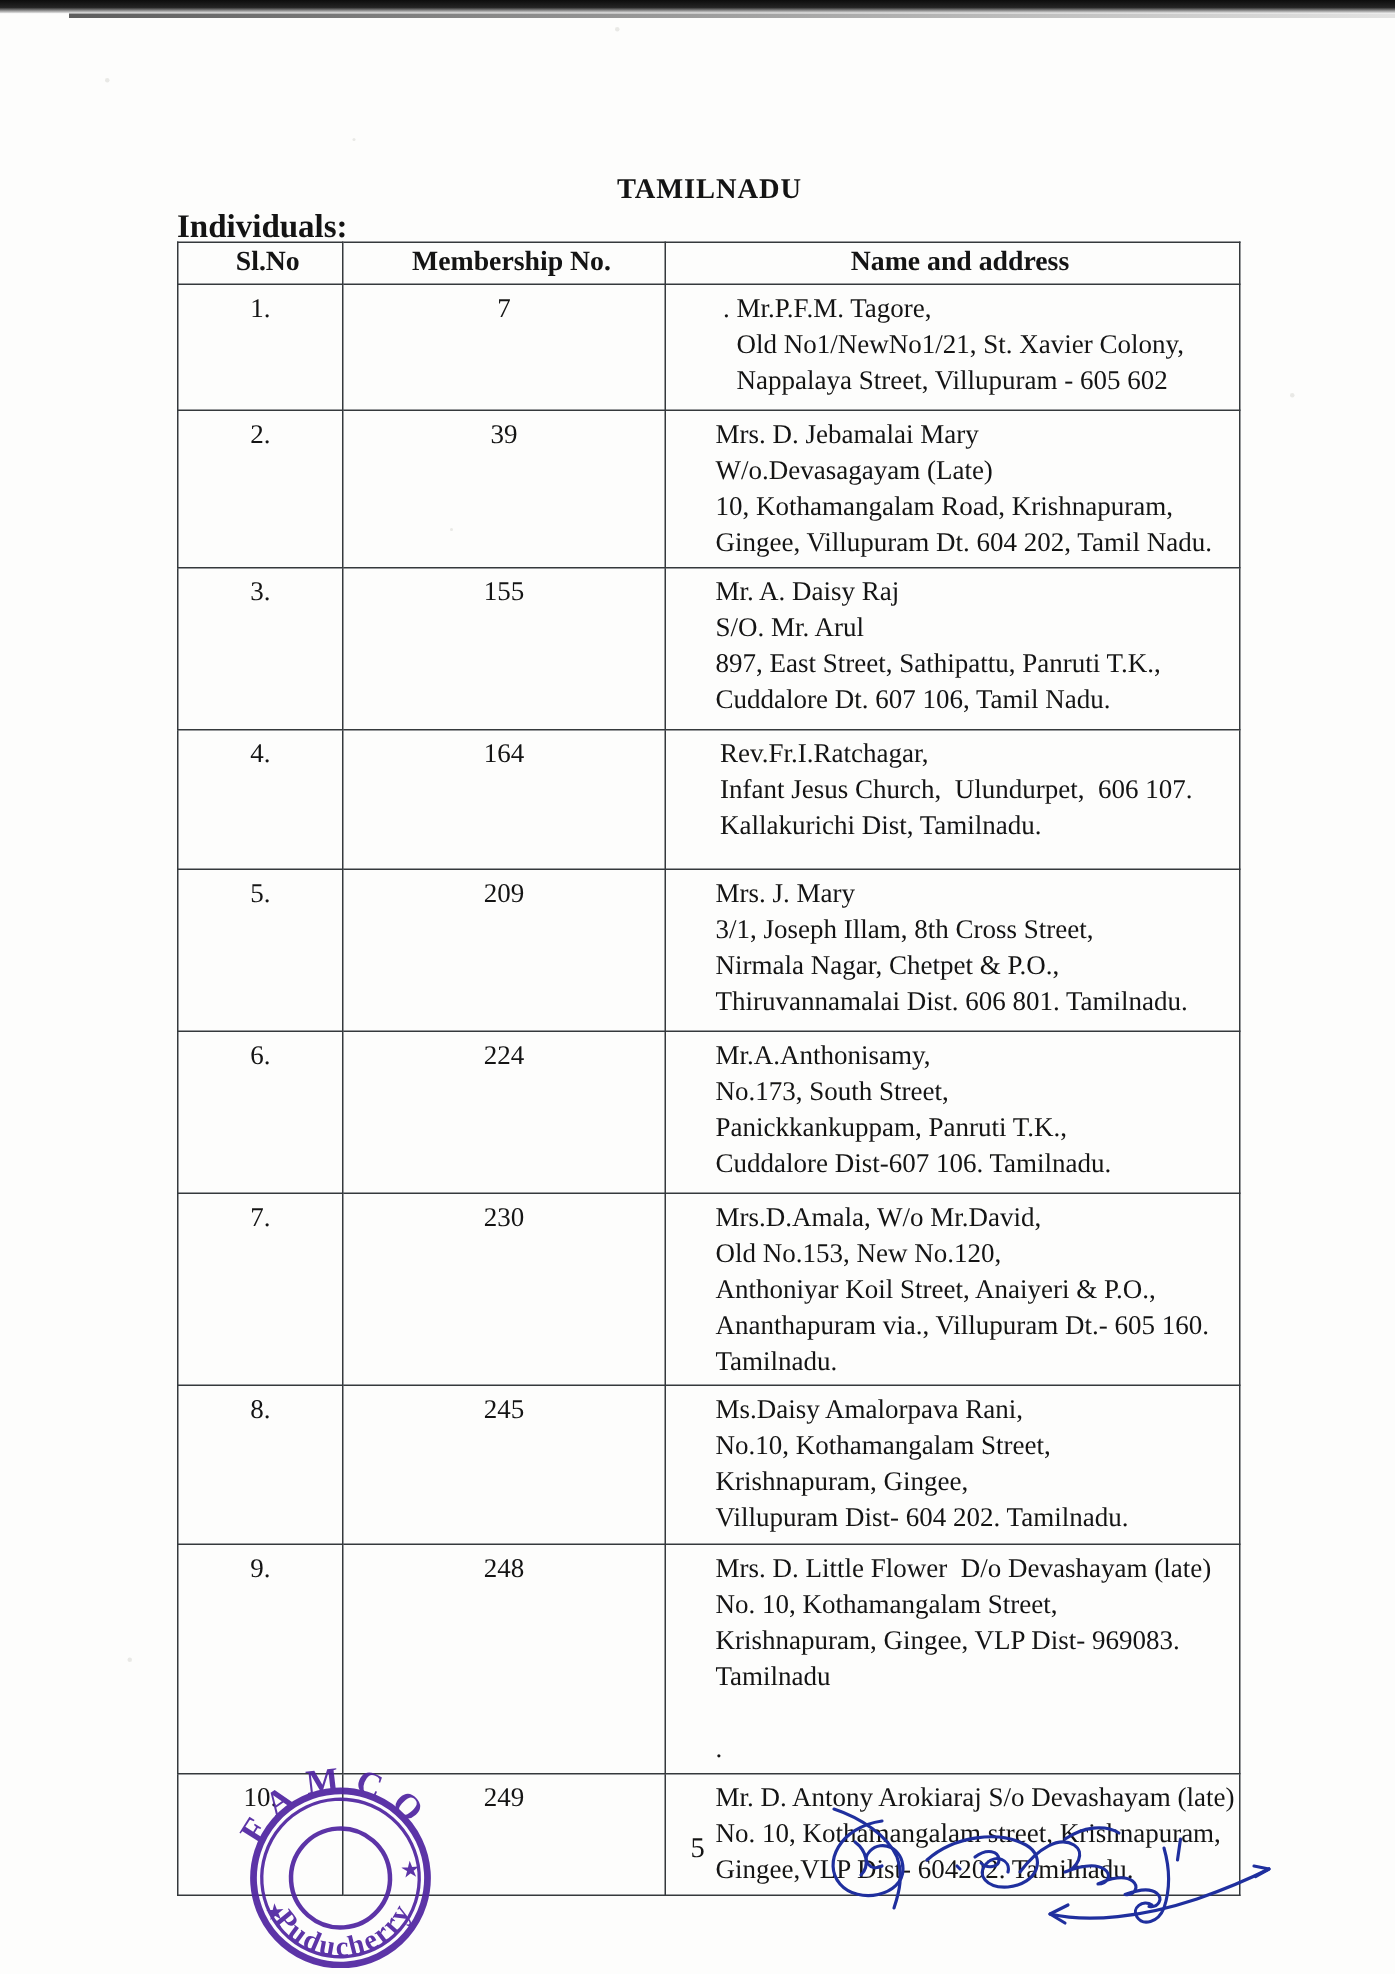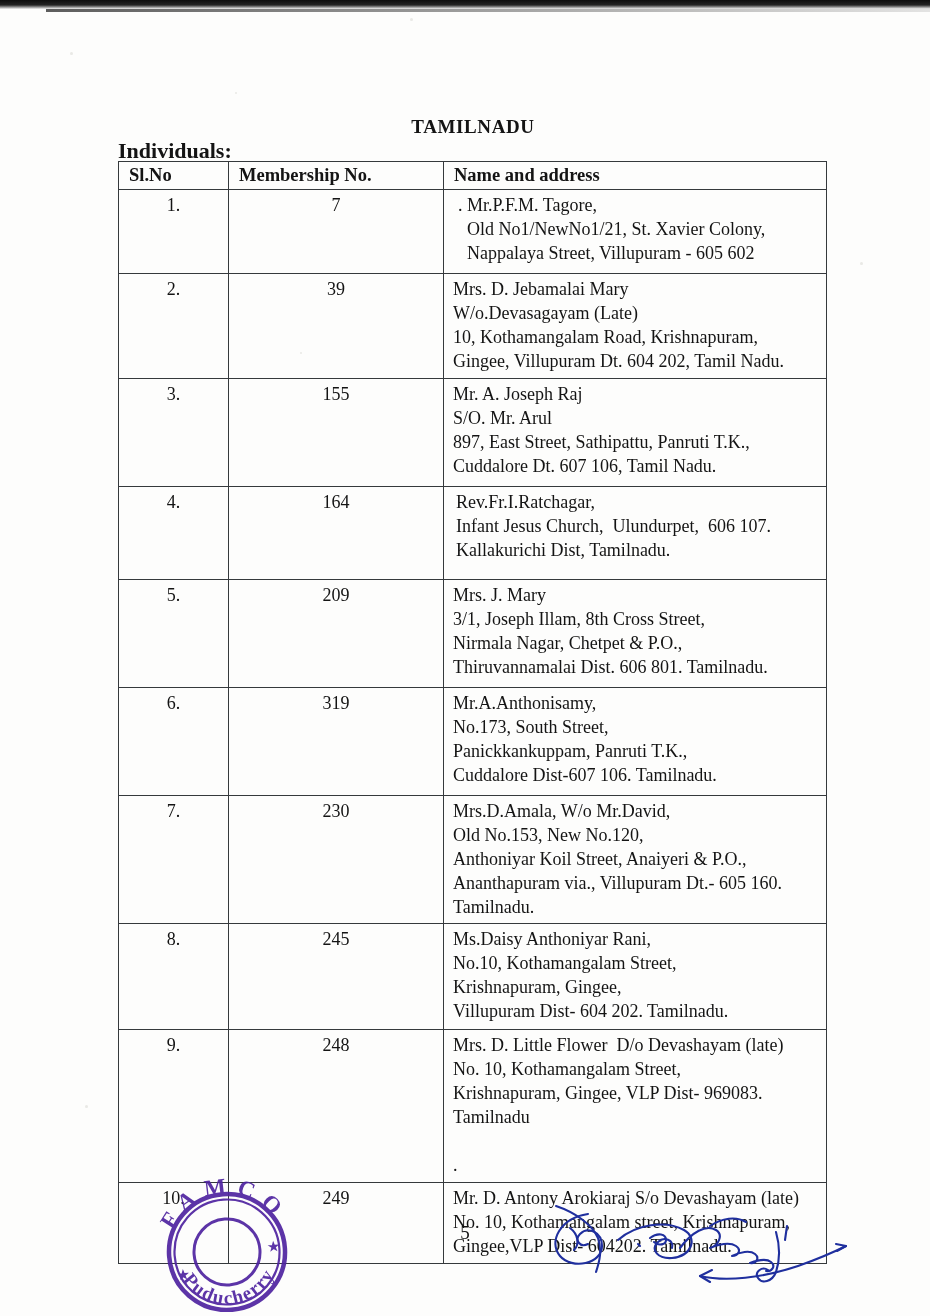--- a/index.html
+++ b/index.html
@@ -75,40 +75,40 @@
   col.c-sl    { width: 110px; }
   col.c-mem   { width: 215px; }
   col.c-addr  { width: 383px; }
 
   thead th {
     font-weight: bold;
     font-size: 18.5px;
     height: 27px;
     line-height: 27px;
     padding: 0 0 0 10px !important;
-    text-align: left;
+    text-align: center;
     white-space: nowrap;
   }
 
   td.sl {
     text-align: center;
     font-size: 18px;
     padding-top: 5px !important;
   }
   td.mem {
     text-align: center;
     font-size: 18px;
     padding-top: 5px !important;
   }
   td.addr {
     font-size: 18px;
     padding: 4px 4px 4px 9px !important;
     line-height: 1.33;
   }
-  td.addr .ln { display: block; white-space: pre; }
+  td.addr .ln { display: block; white-space: pre; margin-left: 24px; }
   td.addr.indent { padding-left: 14px !important; }
   td.addr.indent2 { padding-left: 12px !important; }
   td.addr .ln.sub { padding-left: 9px; }
 
   
   .page-number {
     position: absolute;
     left: 0;
     top: 1222px;
     width: 930px;
@@ -195,21 +195,21 @@
           <span class="ln">Mrs. D. Jebamalai Mary</span>
           <span class="ln">W/o.Devasagayam (Late)</span>
           <span class="ln">10, Kothamangalam Road, Krishnapuram,</span>
           <span class="ln">Gingee, Villupuram Dt. 604 202, Tamil Nadu.</span>
         </td>
       </tr>
       <tr style="height:108px">
         <td class="sl">3.</td>
         <td class="mem">155</td>
         <td class="addr">
-          <span class="ln">Mr. A. Joseph Raj</span>
+          <span class="ln">Mr. A. Daisy Raj</span>
           <span class="ln">S/O. Mr. Arul</span>
           <span class="ln">897, East Street, Sathipattu, Panruti T.K.,</span>
           <span class="ln">Cuddalore Dt. 607 106, Tamil Nadu.</span>
         </td>
       </tr>
       <tr style="height:93px">
         <td class="sl">4.</td>
         <td class="mem">164</td>
         <td class="addr indent2">
           <span class="ln">Rev.Fr.I.Ratchagar,</span>
@@ -222,21 +222,21 @@
         <td class="mem">209</td>
         <td class="addr">
           <span class="ln">Mrs. J. Mary</span>
           <span class="ln">3/1, Joseph Illam, 8th Cross Street,</span>
           <span class="ln">Nirmala Nagar, Chetpet &amp; P.O.,</span>
           <span class="ln">Thiruvannamalai Dist. 606 801. Tamilnadu.</span>
         </td>
       </tr>
       <tr style="height:108px">
         <td class="sl">6.</td>
-        <td class="mem">319</td>
+        <td class="mem">224</td>
         <td class="addr">
           <span class="ln">Mr.A.Anthonisamy,</span>
           <span class="ln">No.173, South Street,</span>
           <span class="ln">Panickkankuppam, Panruti T.K.,</span>
           <span class="ln">Cuddalore Dist-607 106. Tamilnadu.</span>
         </td>
       </tr>
       <tr style="height:108px">
         <td class="sl">7.</td>
         <td class="mem">230</td>
@@ -245,21 +245,21 @@
           <span class="ln">Old No.153, New No.120,</span>
           <span class="ln">Anthoniyar Koil Street, Anaiyeri &amp; P.O.,</span>
           <span class="ln">Ananthapuram via., Villupuram Dt.- 605 160.</span>
           <span class="ln">Tamilnadu.</span>
         </td>
       </tr>
       <tr style="height:106px">
         <td class="sl">8.</td>
         <td class="mem">245</td>
         <td class="addr">
-          <span class="ln">Ms.Daisy Anthoniyar Rani,</span>
+          <span class="ln">Ms.Daisy Amalorpava Rani,</span>
           <span class="ln">No.10, Kothamangalam Street,</span>
           <span class="ln">Krishnapuram, Gingee,</span>
           <span class="ln">Villupuram Dist- 604 202. Tamilnadu.</span>
         </td>
       </tr>
       <tr style="height:117px">
         <td class="sl">9.</td>
         <td class="mem">248</td>
         <td class="addr">
           <span class="ln">Mrs. D. Little Flower  D/o Devashayam (late)</span>

